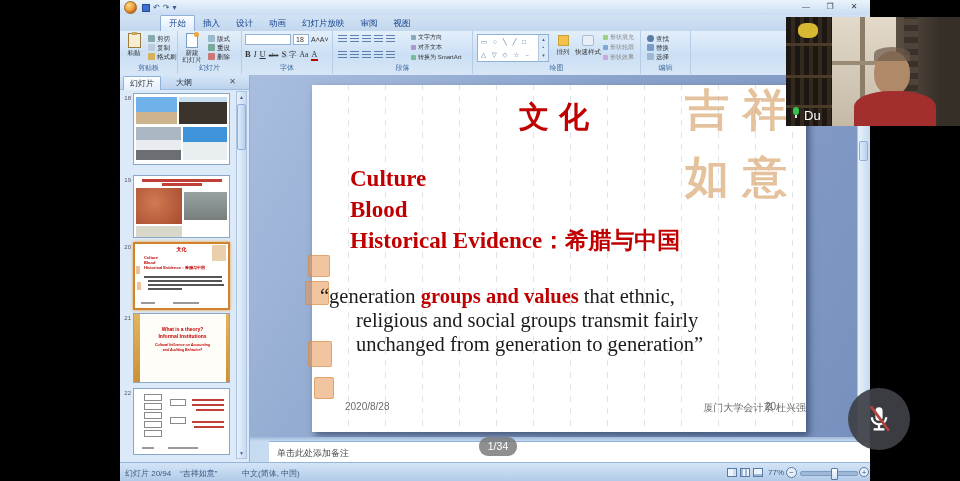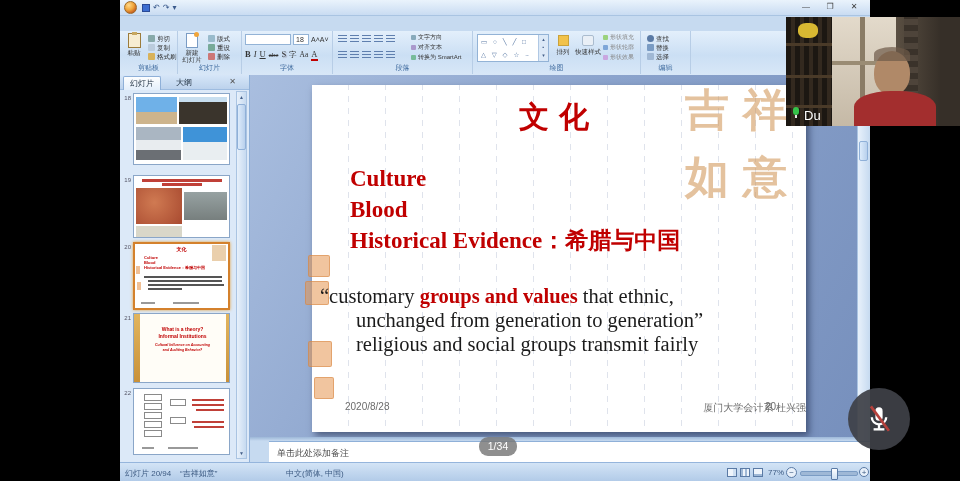--- a/index.html
+++ b/index.html
@@ -113,20 +113,31 @@
         <span>↷</span>
         <span>▾</span>
       </div>
       <div class="winbtns">
         <span class="winbtn">—</span>
         <span class="winbtn">❐</span>
         <span class="winbtn">✕</span>
       </div>
     </div>
 
+    <div class="tabrow">
+      <div class="tabs">
+        <span class="tab active">开始</span>
+        <span class="tab">插入</span>
+        <span class="tab">设计</span>
+        <span class="tab">动画</span>
+        <span class="tab">幻灯片放映</span>
+        <span class="tab">审阅</span>
+        <span class="tab">视图</span>
+      </div>
+    </div>
 
     <div class="ribbon">
 
       <div class="rgroup" style="left:0;width:58px;">
         <div class="bigbtn" style="left:2px;">
           <div class="pastico"></div>
           <span>粘贴</span>
         </div>
         <div class="minirow" style="left:28px;top:3px;"><span class="ticon" style="background:#8aa;"></span><span>剪切</span></div>
         <div class="minirow" style="left:28px;top:12px;"><span class="ticon" style="background:#bcd;"></span><span>复制</span></div>
@@ -289,23 +300,23 @@
         <div class="seal" style="left:-4px;top:256px;width:22px;height:24px;"></div>
         <div class="seal" style="left:2px;top:292px;width:18px;height:20px;"></div>
 
         <div class="stitle">文化</div>
         <div class="sheads">
           <div>Culture</div>
           <div>Blood</div>
           <div>Historical Evidence：希腊与中国</div>
         </div>
         <div class="squote">
-          <div><span>“customary </span><span style="color:#c00000;font-weight:bold;">groups and values</span><span> that ethnic,</span></div>
+          <div><span>“generation </span><span style="color:#c00000;font-weight:bold;">groups and values</span><span> that ethnic,</span></div>
+          <div class="ind">religious and social groups transmit fairly</div>
           <div class="ind">unchanged from generation to generation”</div>
-          <div class="ind">religious and social groups transmit fairly</div>
         </div>
         <div class="sfoot">
           <span style="position:absolute;left:33px;">2020/8/28</span>
           <span style="position:absolute;left:0;right:0;text-align:right;">厦门大学会计系 杜兴强</span>
           <span style="position:absolute;right:30px;">20</span>
         </div>
       </div>
     </div>
 
     <div class="mscroll">
@@ -315,21 +326,21 @@
     </div>
 
     <div class="notesdiv"></div>
     <div class="notes">
       <span>单击此处添加备注</span>
     </div>
 
     <div class="statusbar">
       <span class="stitem" style="left:5px;">幻灯片 20/94</span>
       <span class="stitem" style="left:60px;">“吉祥如意”</span>
-      <span class="stitem" style="left:122px;margin-left:44px;">中文(简体, 中国)</span>
+      <span class="stitem" style="left:122px;">中文(简体, 中国)</span>
       <div class="viewico" style="left:607px;background:linear-gradient(90deg,#eef4fb 60%,#cfe0f2 60%);"></div>
       <div class="viewico" style="left:620px;background:repeating-linear-gradient(90deg,#9fb8d6 0 2px,#eef4fb 2px 4px);"></div>
       <div class="viewico" style="left:633px;background:linear-gradient(#eef4fb 70%,#9fb8d6 70%);"></div>
       <span class="stitem" style="left:648px;">77%</span>
       <div class="zbtn" style="left:666px;">−</div>
       <div class="ztrack" style="left:680px;">
         <div class="zthumb" style="left:30px;"></div>
       </div>
       <div class="zbtn" style="left:739px;width:10px;height:10px;">+</div>
     </div>

